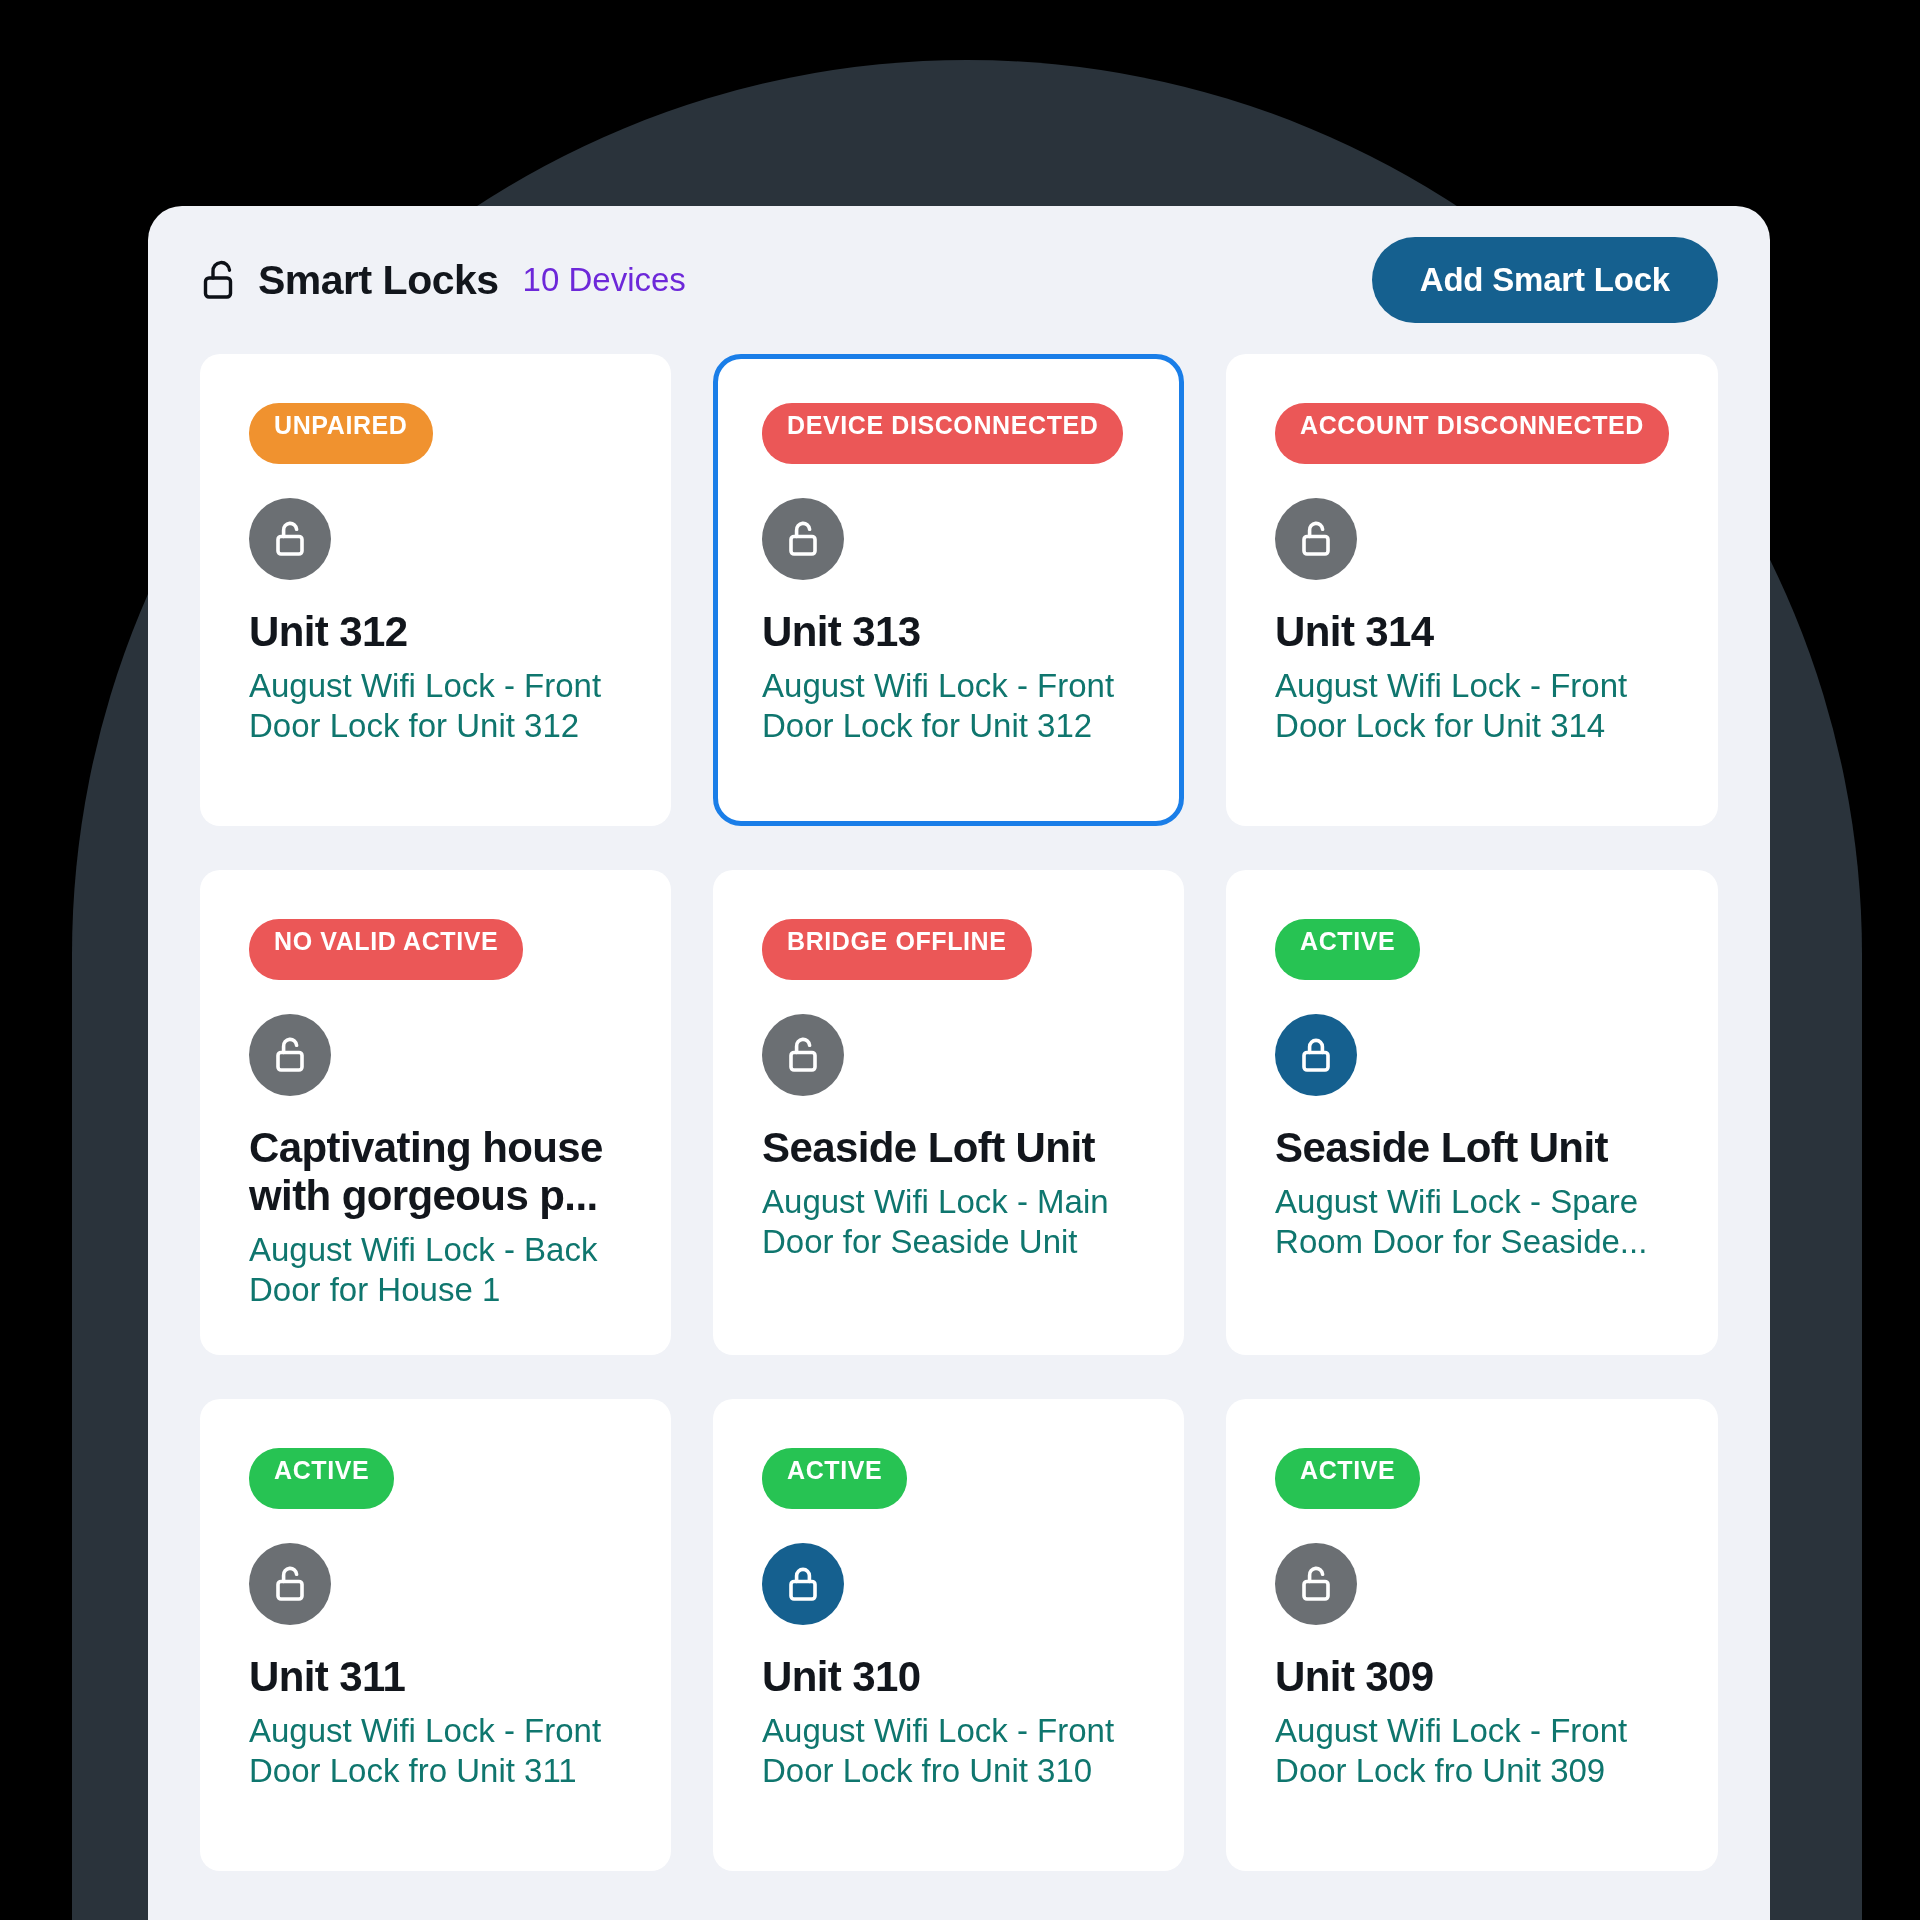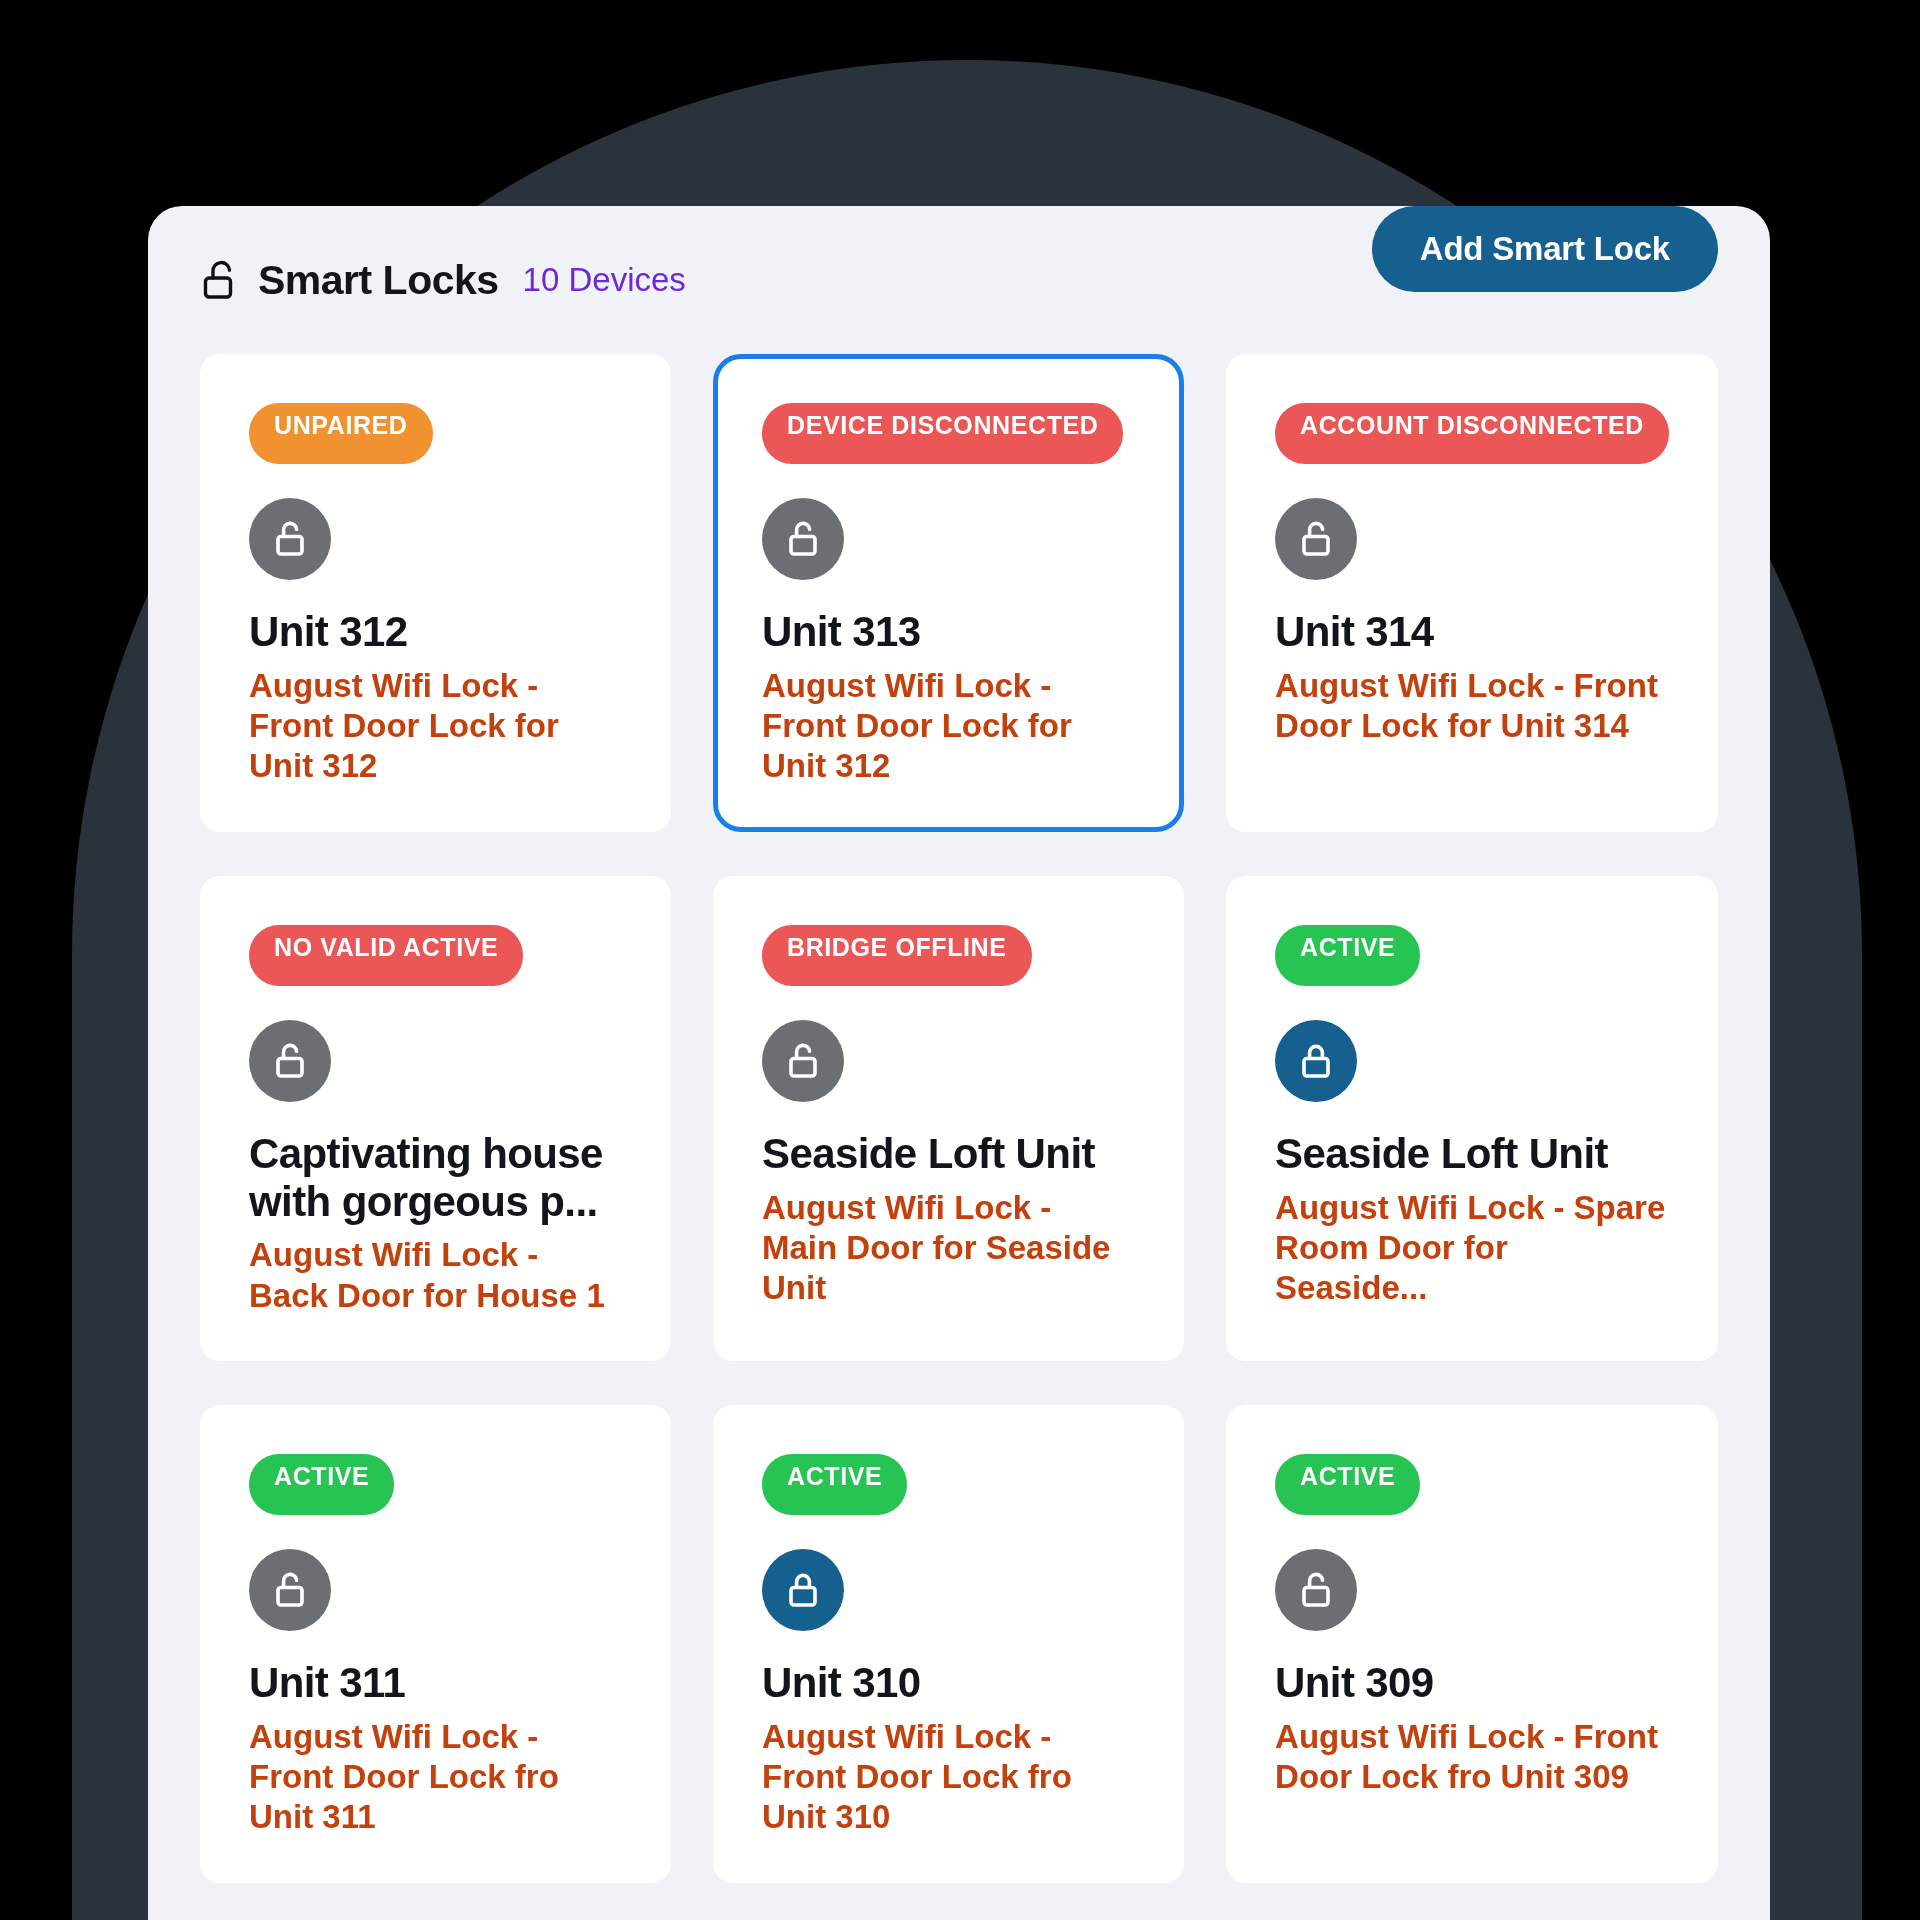--- a/index.html
+++ b/index.html
@@ -43,20 +43,21 @@
     overflow: hidden;
   }
 
   
   #panel-header {
     position: absolute;
     left: 0; top: 0;
     width: 100%;
     height: 148px;
     display: flex;
+    align-items: center;
     padding: 0 52px 0 52px;
   }
 
   #header-left {
     display: flex;
     align-items: center;
     gap: 18px;
   }
 
   #header-lock-icon {
@@ -161,22 +162,22 @@
     font-size: 42px;
     font-weight: bold;
     color: #12161c;
     letter-spacing: -0.6px;
     line-height: 1.14;
   }
 
   .card-desc {
     margin-top: 10px;
     font-size: 33px;
-    font-weight: bold;
-    color: #c2410c;
+    font-weight: normal;
+    color: #0f766e;
     line-height: 1.22;
     max-width: 100%;
   }
 </style>
 </head>
 <body>
 
 <div id="stage">
 
   <div id="backdrop-circle"></div>

